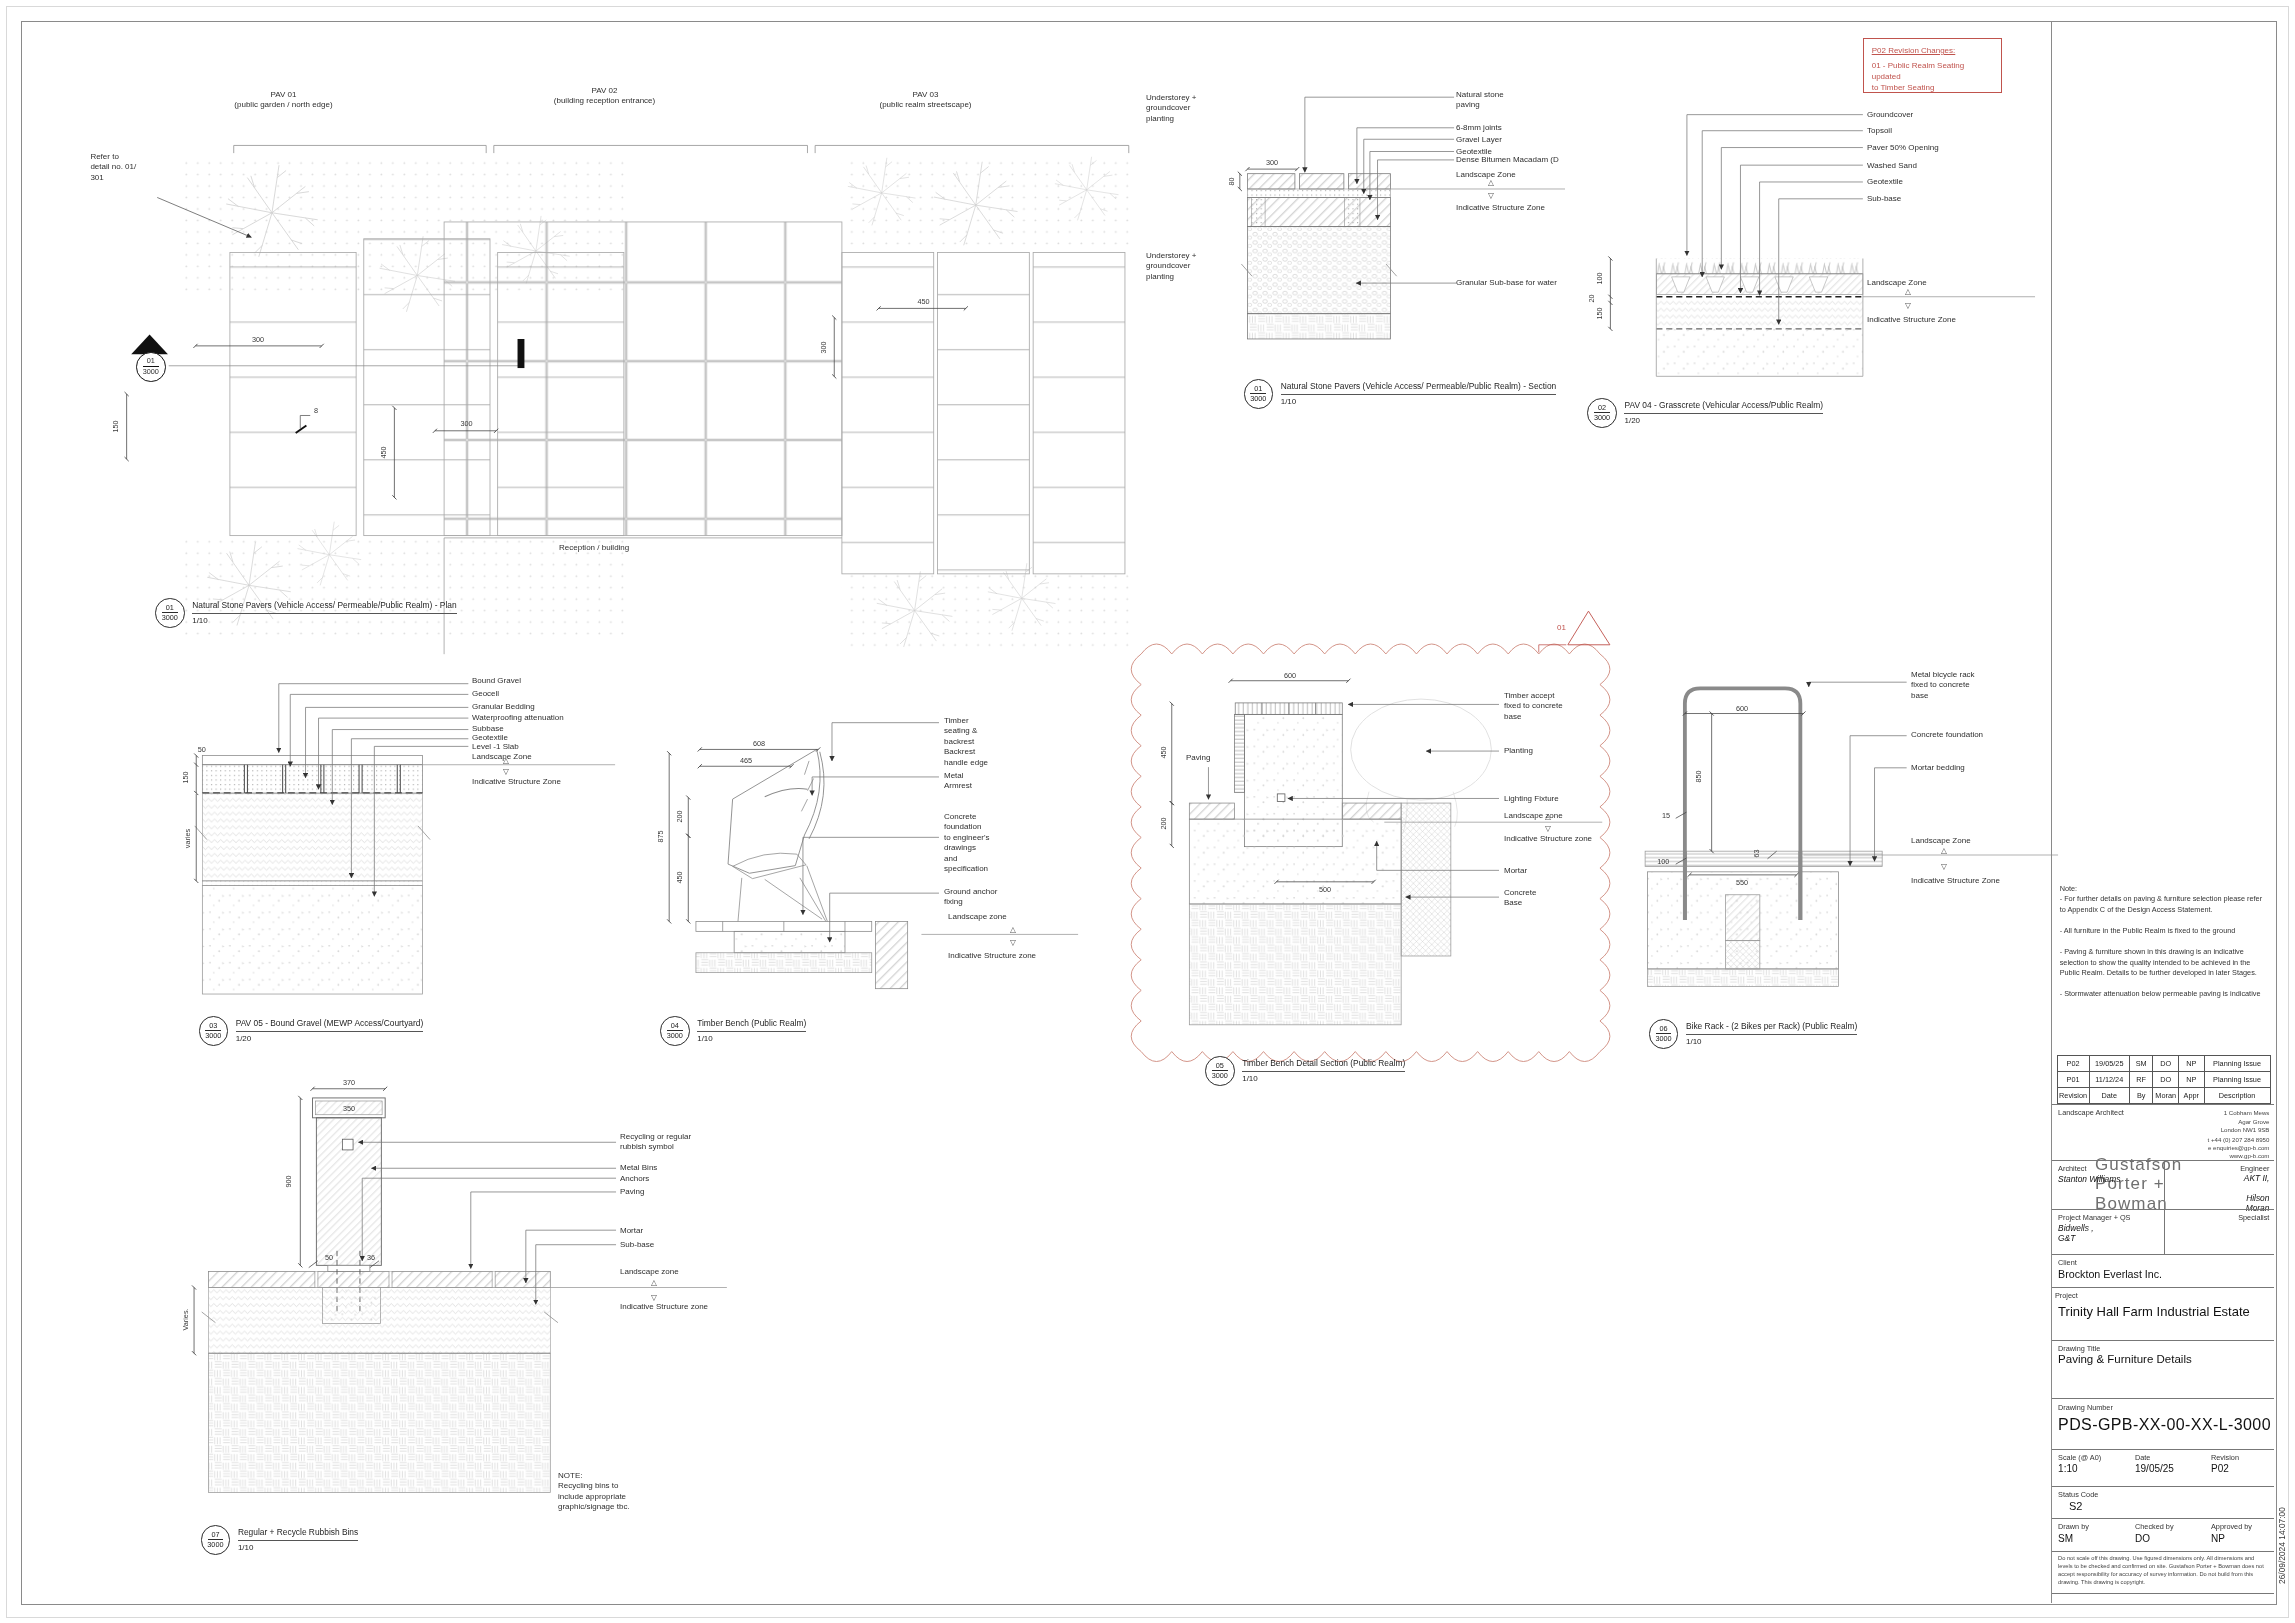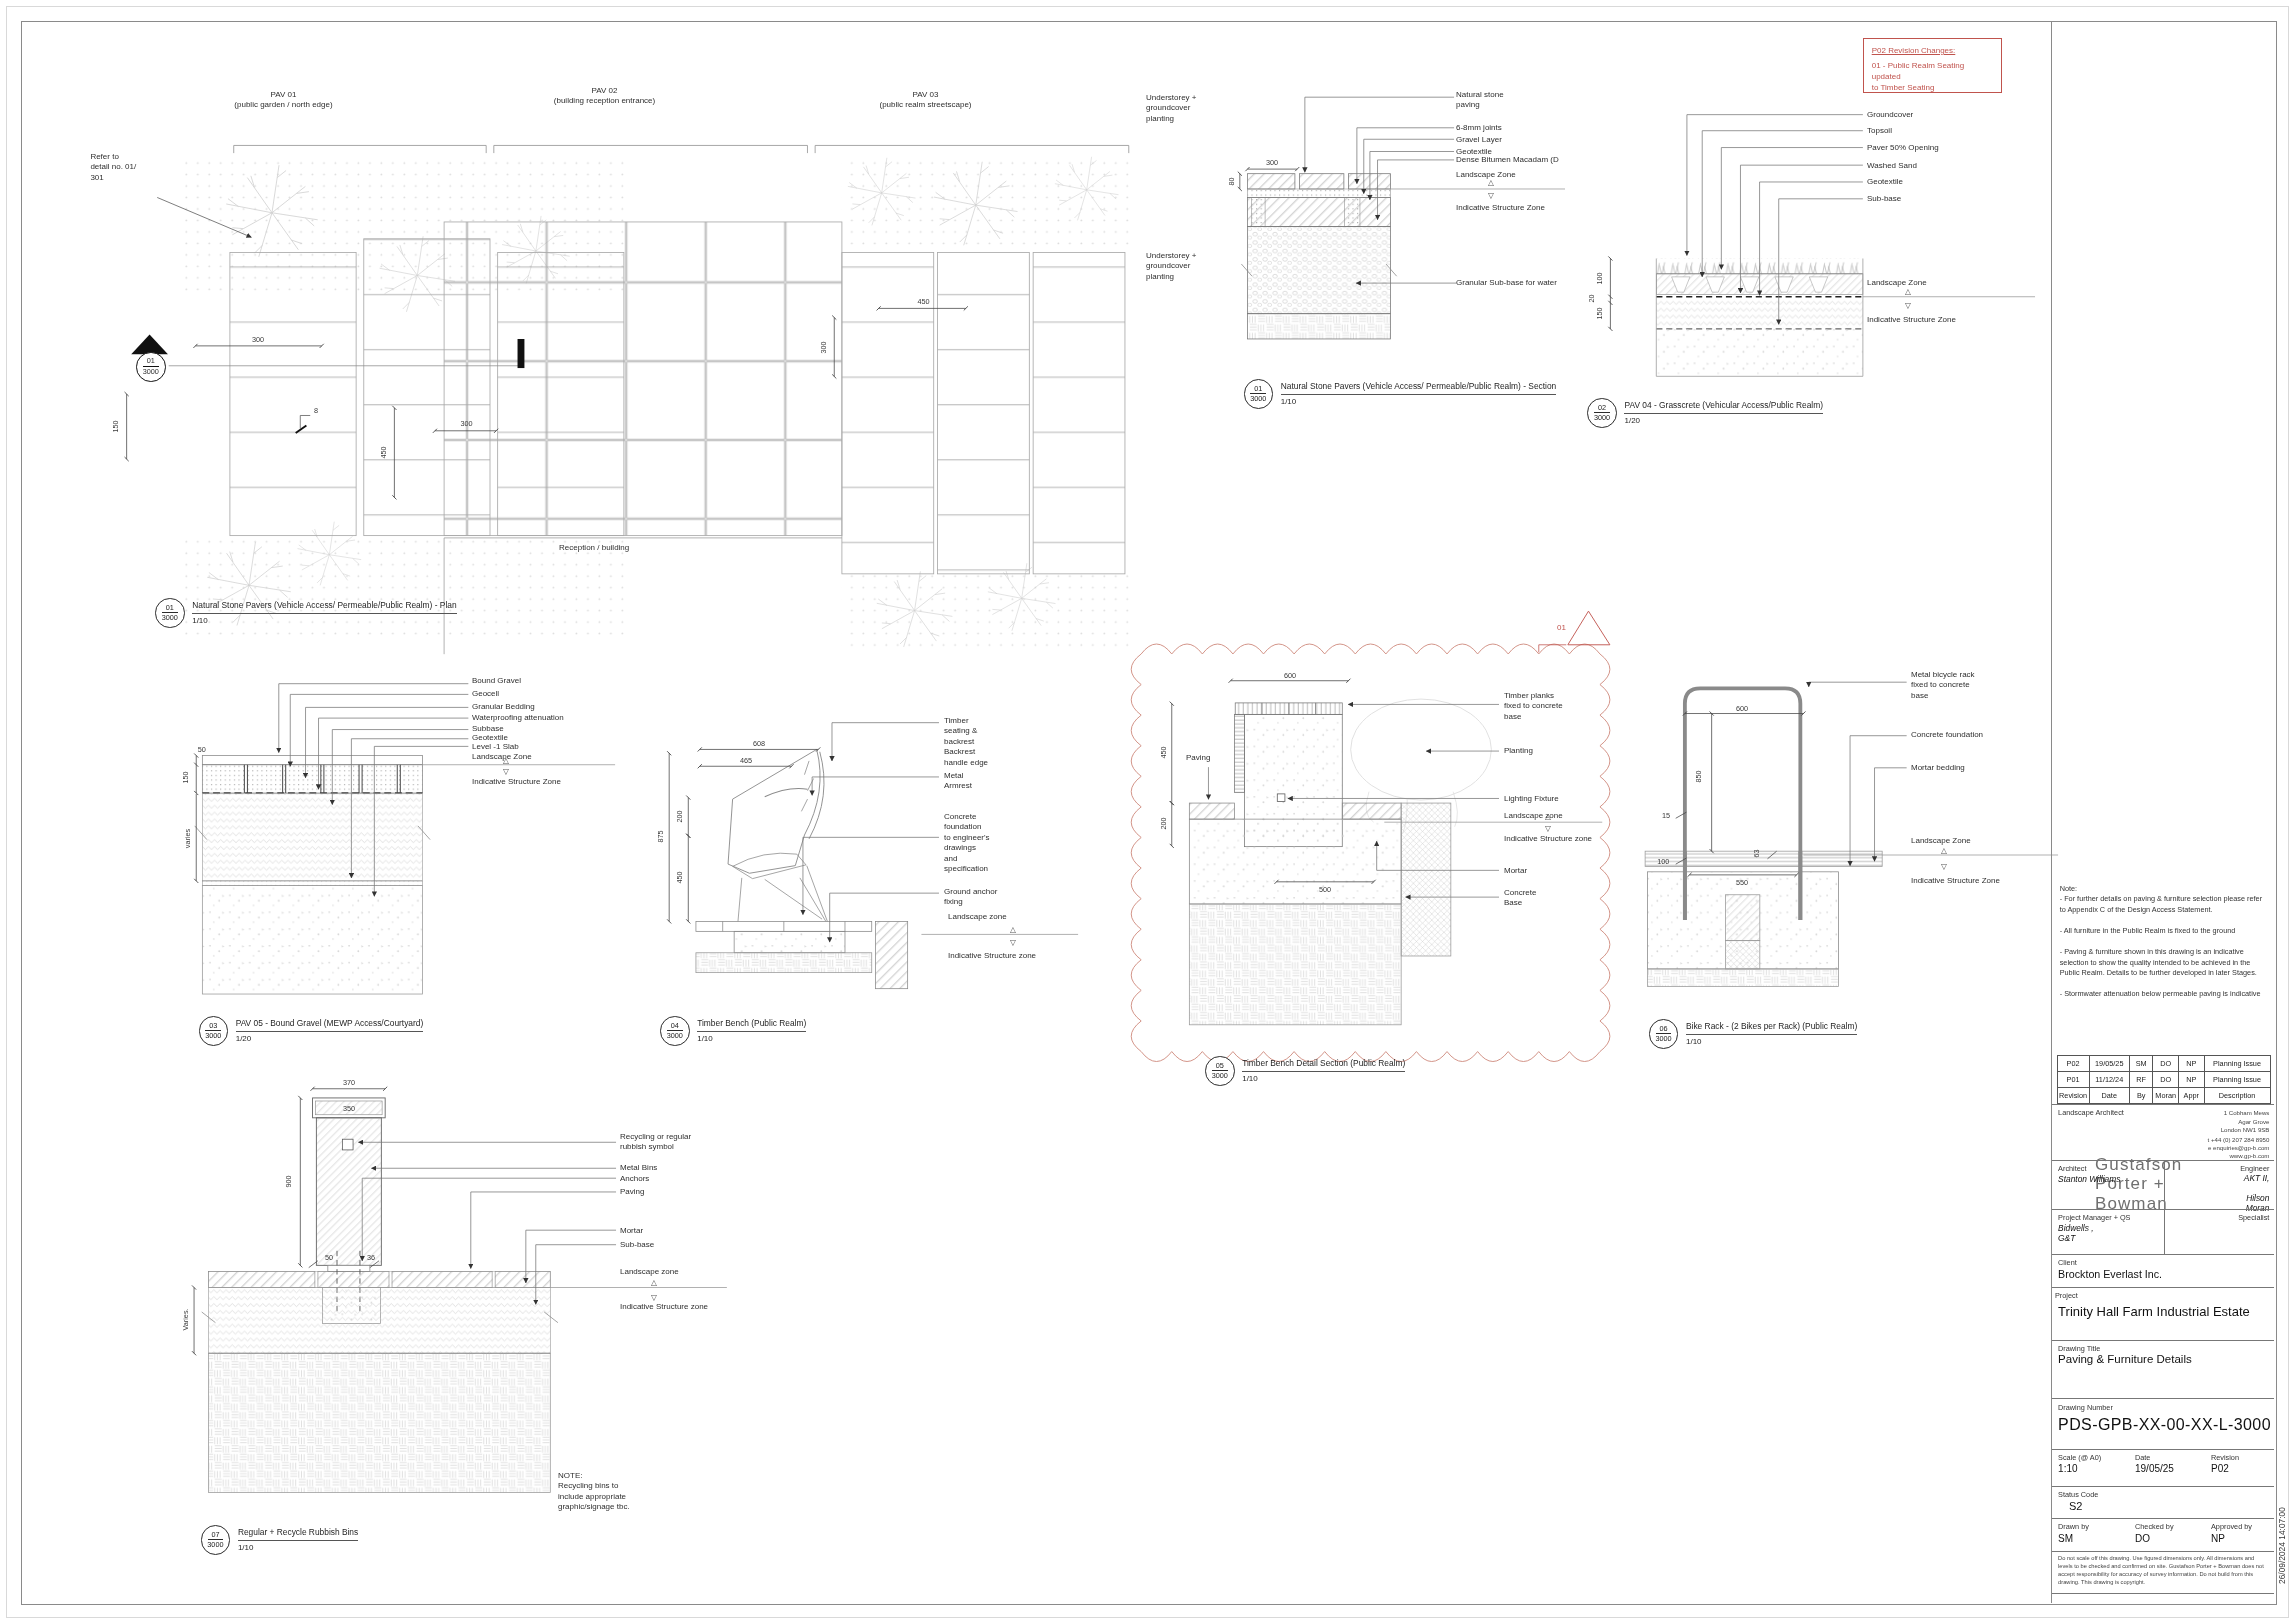--- a/index.html
+++ b/index.html
@@ -410,21 +410,21 @@
     <line x1="189" y1="358" x2="316" y2="358" stroke="#444" marker-start="url(#tk)" marker-end="url(#tk)"></line>
     <line x1="330" y1="280" x2="615" y2="280" stroke="#999"></line>
     <path d="M480,126H283" stroke="#777" fill="none" marker-end="url(#arr)"></path>
     <path d="M480,187H385" stroke="#777" fill="none" marker-end="url(#arr)"></path>
     <path d="M480,249H204" stroke="#777" fill="none" marker-end="url(#arr)"></path>
     <path d="M100,208V250" stroke="#777" fill="none" marker-end="url(#arr)"></path>
     <path d="M480,343H320V305" stroke="#777" fill="none" marker-end="url(#arr)"></path>
     <path d="M480,378H358" stroke="#777" fill="none" marker-end="url(#arr)"></path>
   </svg>
   <div class="lbl" style="left:425px;top:15.3px;color:#c0534d">01</div>
-  <div class="lbl" style="left:372px;top:83px">Timber planks
+  <div class="lbl" style="left:372px;top:83px">Timber accept
 fixed to concrete
 base</div>
   <div class="lbl" style="left:372px;top:138px">Planting</div>
   <div class="lbl" style="left:54px;top:145px">Paving</div>
   <div class="lbl" style="left:372px;top:186px">Lighting Fixture</div>
   <div class="lbl" style="left:372px;top:203px">Landscape zone</div>
   <span class="ztri" style="left:413px;top:205px">△</span>
   <span class="ztri" style="left:413px;top:217px">▽</span>
   <div class="lbl" style="left:372px;top:226px">Indicative Structure zone</div>
   <div class="lbl" style="left:372px;top:258px">Mortar</div>

